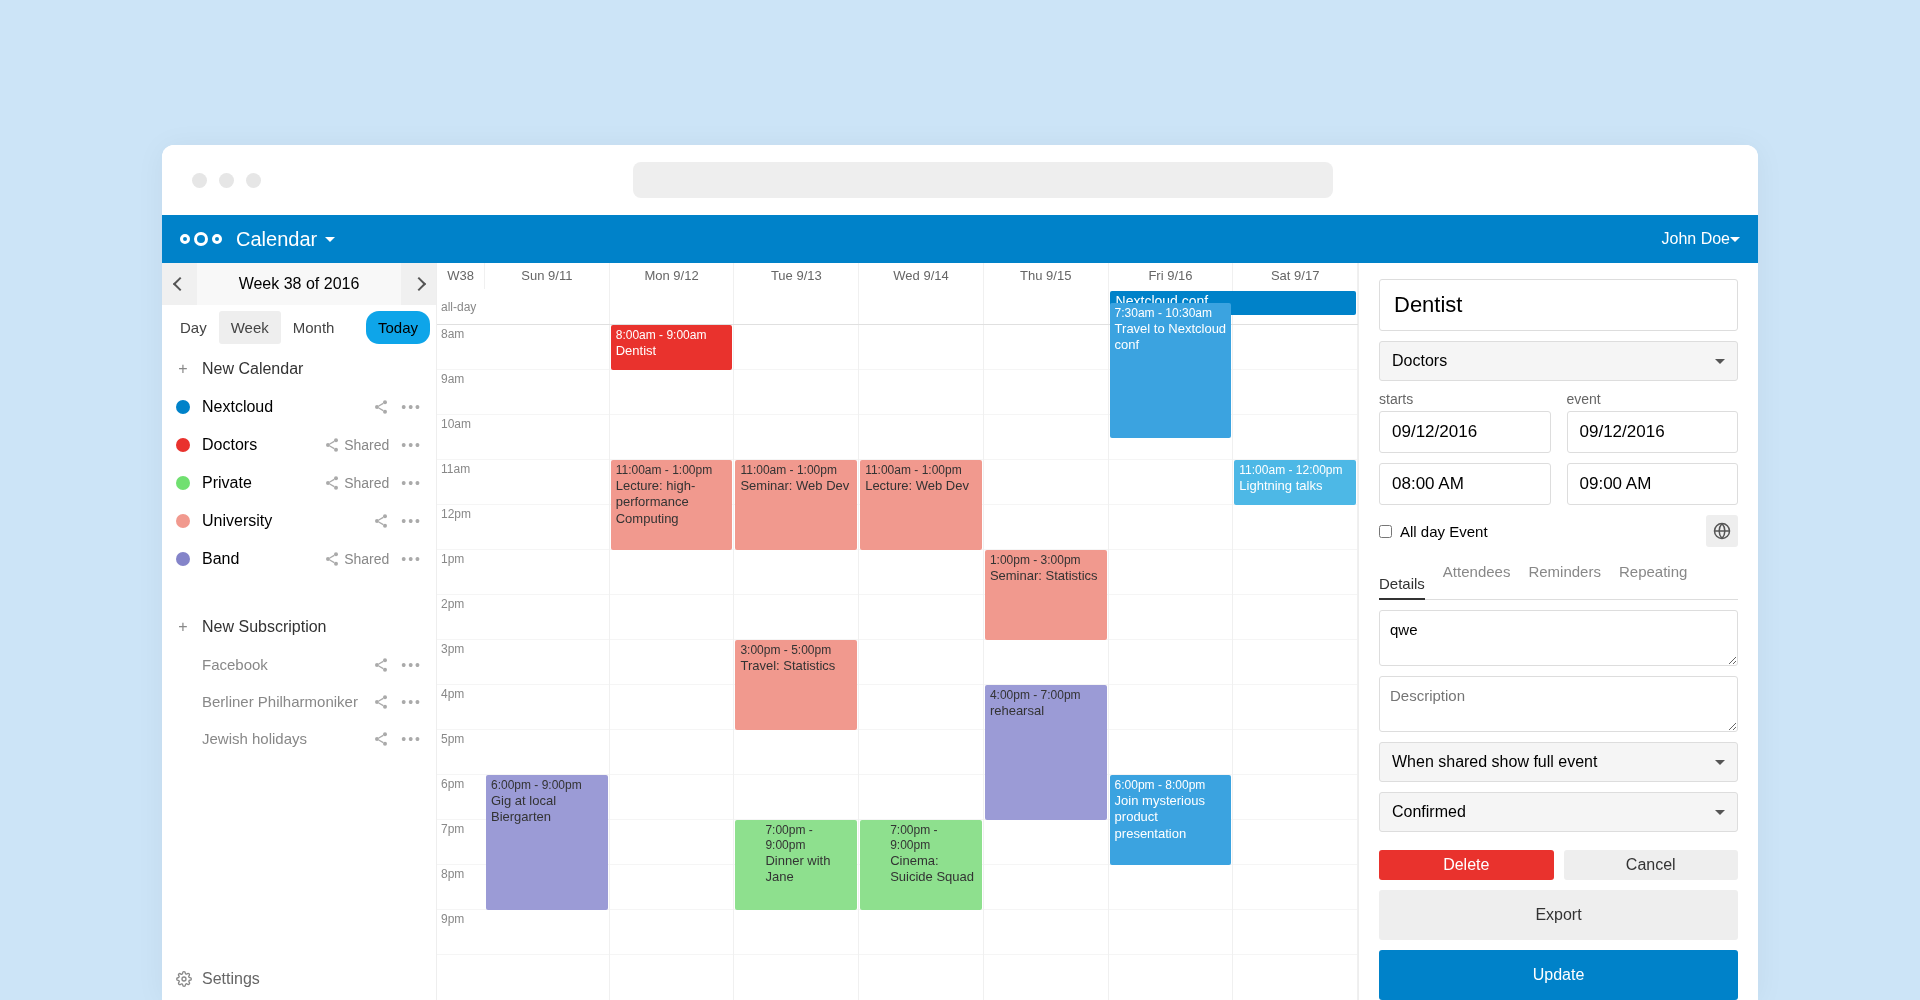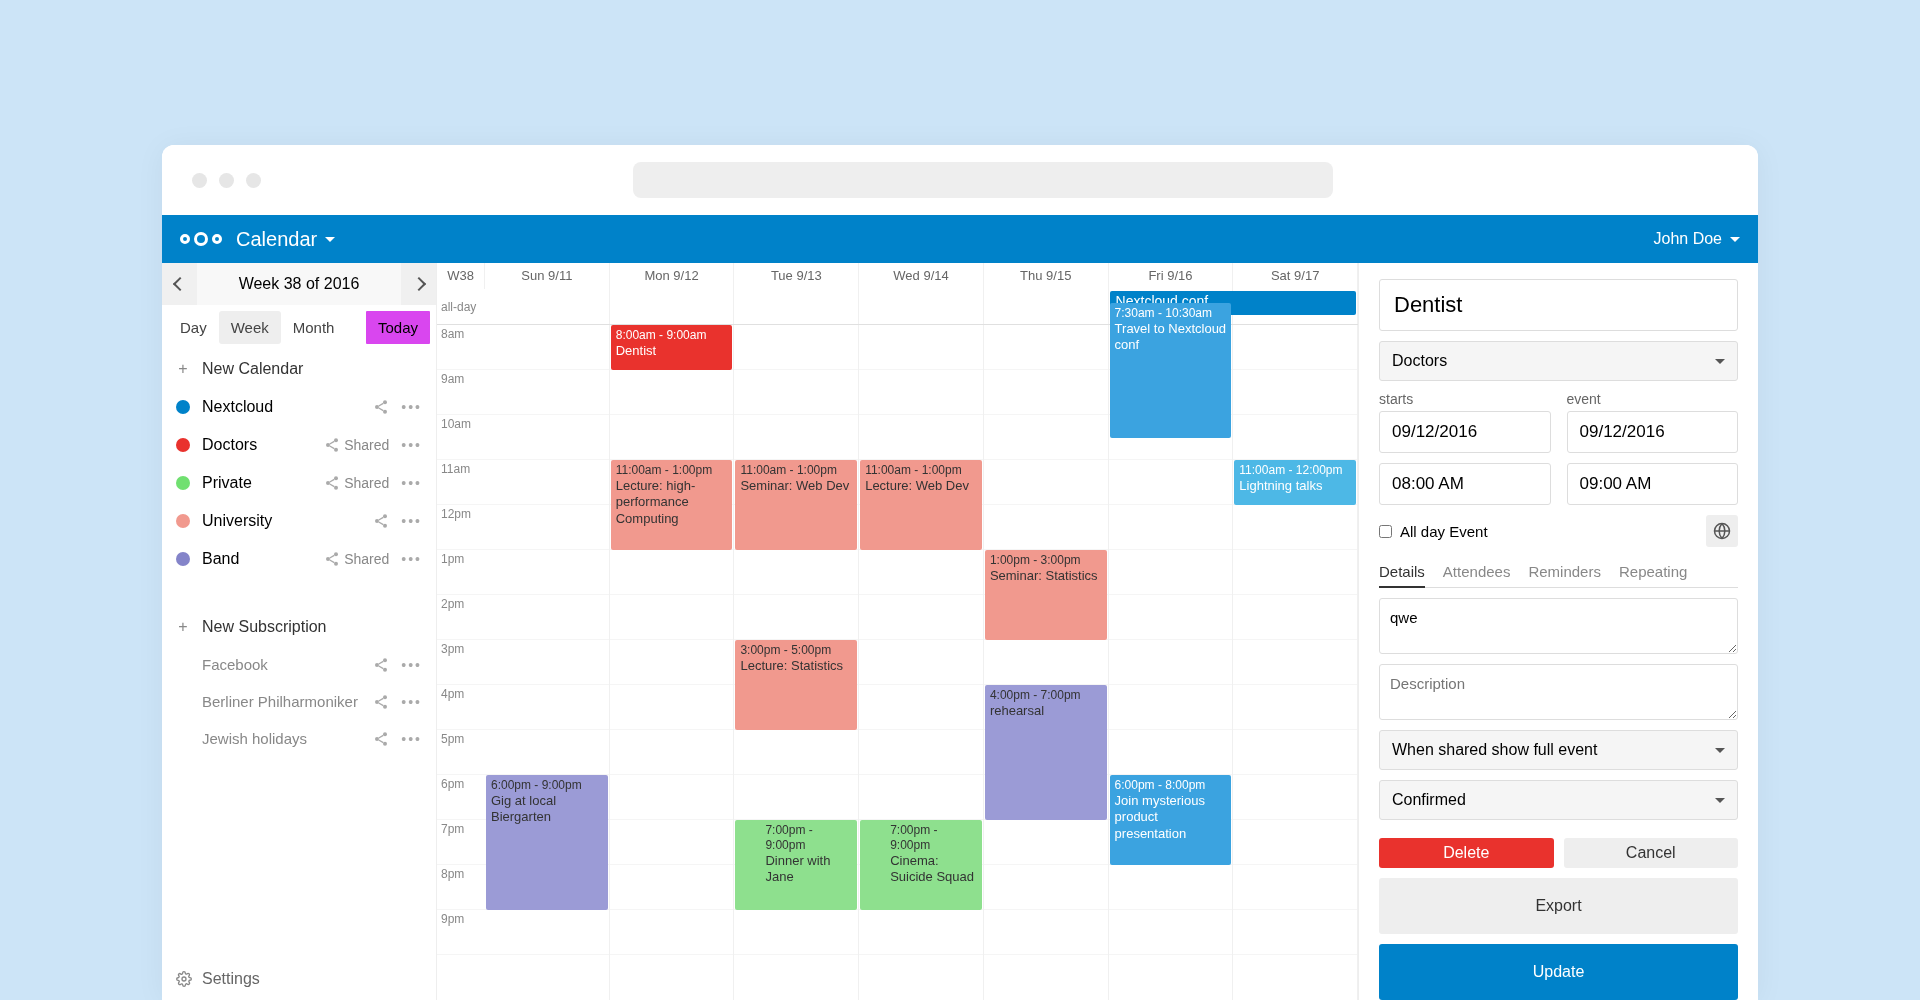--- a/index.html
+++ b/index.html
@@ -40,36 +40,36 @@
   align-items: center;
   padding: 0 18px;
   gap: 14px;
 }
 .logo { display: flex; gap: 4px; align-items: center; }
 .logo span { width: 10px; height: 10px; border: 3px solid #fff; border-radius: 50%; display: inline-block; }
 .logo span.mid { width: 14px; height: 14px; }
 .app-title { font-size: 20px; display: flex; align-items: center; gap: 8px; }
 .caret-down { width: 0; height: 0; border-left: 5px solid transparent; border-right: 5px solid transparent; border-top: 5px solid #fff; }
 .appbar-spacer { flex: 1; }
-.user-menu { font-size: 16px; display: flex; align-items: center; gap: 8px; }
+.user-menu { font-size: 16px; display: flex; align-items: center; }
 
 .content { display: flex; height: calc(100% - 118px); }
 .sidebar { width: 275px; border-right: 1px solid #eee; display: flex; flex-direction: column; }
 .sb-top { display: flex; align-items: center; height: 42px; }
 .nav-btn { width: 35px; height: 42px; display: flex; align-items: center; justify-content: center; background: #f0f0f0; cursor: pointer; }
 .week-label { flex: 1; text-align: center; font-size: 16px; background: #f8f8f8; line-height: 42px; }
 .chev { width: 10px; height: 10px; border-top: 2px solid #555; border-right: 2px solid #555; display: inline-block; }
 .chev.left { transform: rotate(-135deg); }
 .chev.right { transform: rotate(45deg); }
 
 .view-row { display: flex; padding: 6px; gap: 0; text-align: center; }
 .view-btn { padding: 8px 12px; font-size: 15px; color: #444; cursor: pointer; }
 .view-btn.active { background: #eee; border-radius: 3px; }
 .view-spacer { flex: 1; }
-.today-btn { padding: 8px 12px; background: #d946ef; border-radius: 1px; font-size: 15px; cursor: pointer; }
+.today-btn { padding: 8px 12px; background: #0ea5e9; border-radius: 13px; font-size: 15px; cursor: pointer; }
 
 .sb-item { display: flex; align-items: center; padding: 10px 14px; font-size: 16px; color: #333; gap: 12px; }
 .sb-item .plus { width: 14px; text-align: center; color: #888; }
 .cal-row { display: flex; align-items: center; padding: 10px 14px; gap: 12px; font-size: 16px; }
 .cal-dot { width: 14px; height: 14px; border-radius: 50%; flex-shrink: 0; }
 .cal-name { flex: 1; }
 .share-icon, .more-icon { color: #aaa; font-size: 14px; display: flex; align-items: center; gap: 4px; }
 .share-icon svg { width: 16px; height: 16px; }
 .shared-label { font-size: 14px; color: #888; }
 .more-icon { letter-spacing: 2px; cursor: pointer; }
@@ -115,21 +115,21 @@
 .inp.title { font-size: 22px; padding: 12px 14px; }
 .sel { width: 100%; padding: 10px 12px; font-size: 16px; border: 1px solid #ddd; border-radius: 3px; background: #f5f5f5; display: flex; justify-content: space-between; align-items: center; cursor: pointer; }
 .caret-sm { width: 0; height: 0; border-left: 5px solid transparent; border-right: 5px solid transparent; border-top: 5px solid #555; }
 .date-row { display: flex; gap: 16px; }
 .date-col { flex: 1; }
 .date-col label { font-size: 14px; color: #666; display: block; margin-bottom: 4px; }
 .checkbox-row { display: flex; align-items: center; gap: 8px; font-size: 15px; }
 .globe-btn { width: 32px; height: 32px; background: #eee; border-radius: 3px; display: flex; align-items: center; justify-content: center; cursor: pointer; }
 .tabs { display: flex; gap: 18px; border-bottom: 1px solid #ddd; }
 .tab { padding: 6px 0; font-size: 15px; color: #888; cursor: pointer; }
-.tab.active { color: #333; border-bottom: 2px solid #333; margin-bottom: -1px; }
+.tab.active { color: #333; border-bottom: 2px solid #333; margin-bottom: -1px; margin-top: 12px; }
 .txt { width: 100%; min-height: 56px; border: 1px solid #ddd; border-radius: 3px; padding: 10px; font-size: 15px; resize: vertical; font-family: inherit; }
 .btn-row { display: flex; gap: 10px; }
 .btn { flex: 1; padding: 6px; border: none; border-radius: 3px; font-size: 16px; cursor: pointer; text-align: center; }
 .btn.delete { background: #e9322d; color: #fff; }
 .btn.cancel { background: #eee; color: #333; }
 .btn.export { background: #eee; color: #333; }
 .btn.update { background: #0082c9; color: #fff; }
 .allday-checkbox-row { display: flex; align-items: center; justify-content: space-between; }
 </style>
 </head>
@@ -399,21 +399,21 @@
               <div class="hour-line"></div>
               <div class="hour-line"></div>
               <div class="hour-line"></div>
               <div class="hour-line"></div>
               <div class="hour-line"></div>
               <div class="hour-line"></div>
               <div class="hour-line"></div>
               <div class="hour-line"></div>
               <div class="hour-line"></div>
               <div class="event pink" style="top: 135px; height: 90px;"><span class="etime">11:00am - 1:00pm</span><span>Seminar: Web Dev</span></div>
-              <div class="event pink" style="top: 315px; height: 90px;"><span class="etime">3:00pm - 5:00pm</span><span>Lecture: Statistics</span></div>
+              <div class="event pink" style="top: 315px; height: 90px;"><span class="etime">3:00pm - 5:00pm</span><span>Travel: Statistics</span></div>
               <div class="event green" style="top: 495px; height: 90px;"><span class="etime">7:00pm - 9:00pm</span><span>Dinner with Jane</span></div>
             </div>
             <div class="day-col">
               <div class="hour-line"></div>
               <div class="hour-line"></div>
               <div class="hour-line"></div>
               <div class="hour-line"></div>
               <div class="hour-line"></div>
               <div class="hour-line"></div>
               <div class="hour-line"></div>

